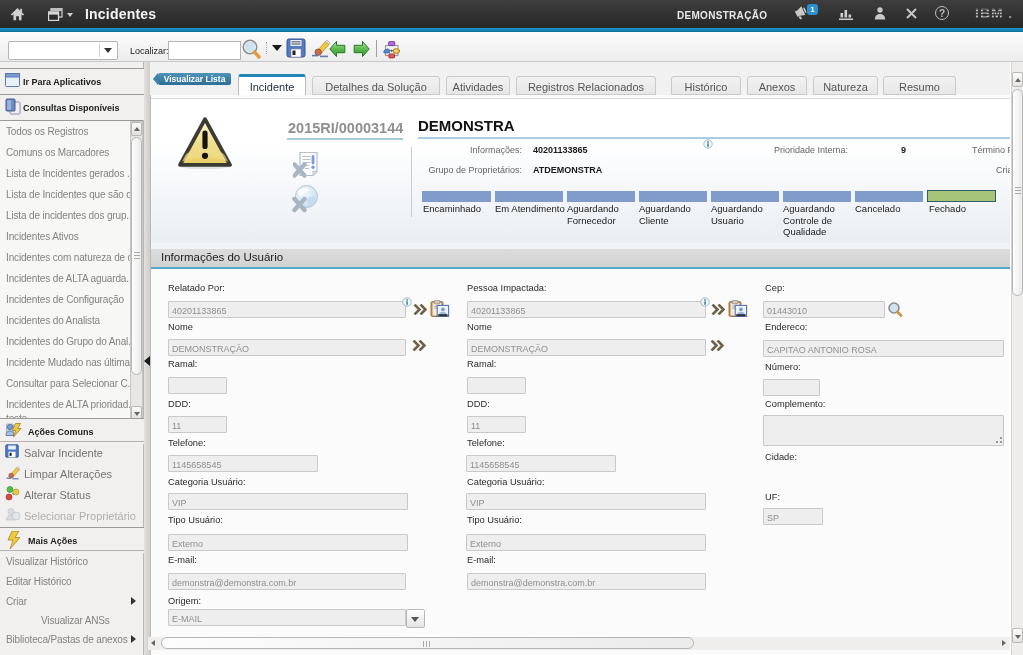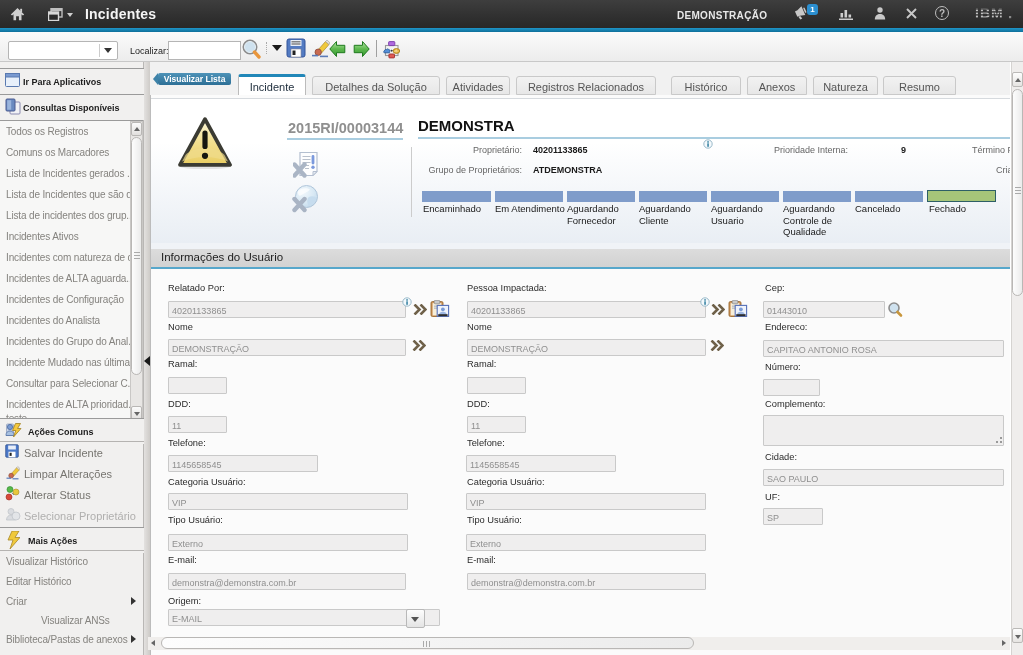--- a/index.html
+++ b/index.html
@@ -362,21 +362,21 @@
             <stop offset="0.55" stop-color="#d7e8f4"></stop>
             <stop offset="1" stop-color="#b9d2e6"></stop>
           </radialGradient>
         </defs>
         <circle cx="14.5" cy="11.5" r="11" fill="url(#glb)" stroke="#b0c6da" stroke-width="1"></circle>
         <path d="M6 6 C9 3 15 2.5 18 4.5 C16 7 12 8 9.5 10 C7 12 5.5 9 6 6Z" fill="#ffffff" opacity="0.7"></path>
         <path d="M17 12 C20 10.5 23.5 11.5 24.5 13.5 C23.5 17 20 20.5 16.5 21 C15 18 14.5 14 17 12Z" fill="#c6dcee"></path>
         <path d="M2.5 14 L12.5 25 M12.5 14 L2.5 25" stroke="#a9b4c4" stroke-width="4.4" stroke-linecap="round"></path>
       </svg>
 
-      <div class="hlabel" style="left:220px;top:46px;width:151px;text-align:right;">Proprietário:</div>
+      <div class="hlabel" style="left:220px;top:46px;width:151px;text-align:right;">Informações:</div>
       <div class="hval" style="left:382px;top:46px;">40201133865</div>
       <svg class="abs" style="left:552px;top:40px;" width="10" height="10" viewBox="0 0 10 10">
           <circle cx="5" cy="5" r="4.2" fill="#f4f9fc" stroke="#8fb2c4" stroke-width="0.9"></circle>
           <rect x="4.3" y="2.2" width="1.5" height="1.5" fill="#2e7d9e"></rect>
           <rect x="4.3" y="4.3" width="1.5" height="3.5" fill="#2e7d9e"></rect>
         </svg>
       <div class="hlabel" style="left:560px;top:46px;width:137px;text-align:right;">Prioridade Interna:</div>
       <div class="hval" style="left:750px;top:46px;">9</div>
       <div class="hlabel" style="left:821px;top:46px;white-space:nowrap;">Término P</div>
       <div class="hlabel" style="left:220px;top:66px;width:151px;text-align:right;">Grupo de Proprietários:</div>
@@ -435,21 +435,21 @@
     <div class="finput" style="left:17px;top:321px;width:59px;">11</div>
     <div class="flabel" style="left:17px;top:341px;">Telefone:</div>
     <div class="finput" style="left:17px;top:360px;width:150px;">1145658545</div>
     <div class="flabel" style="left:17px;top:380px;">Categoria Usuário:</div>
     <div class="finput" style="left:17px;top:398px;width:240px;">VIP</div>
     <div class="flabel" style="left:17px;top:418px;">Tipo Usuário:</div>
     <div class="finput" style="left:17px;top:439px;width:240px;">Externo</div>
     <div class="flabel" style="left:17px;top:458px;">E-mail:</div>
     <div class="finput" style="left:17px;top:478px;width:238px;">demonstra@demonstra.com.br</div>
     <div class="flabel" style="left:17px;top:499px;">Origem:</div>
-    <div class="finput" style="left:17px;top:514px;width:272px;">E-MAIL</div>
+    <div class="finput" style="left:17px;top:514px;width:238px;">E-MAIL</div>
     <div class="abs" style="left:255px;top:514px;width:19px;height:19px;background:linear-gradient(#fdfdfd,#e4e4e4);border:1px solid #b8b8b8;border-radius:2px;">
       <div class="tri-down" style="margin:7px 0 0 4px;border-top-color:#555;"></div>
     </div>
 
     <div class="flabel" style="left:316px;top:186px;">Pessoa Impactada:</div>
     <div class="finput" style="left:316px;top:206px;width:239px;">40201133865</div>
     <svg class="abs" style="left:549px;top:202px;" width="10" height="10" viewBox="0 0 10 10">
         <circle cx="5" cy="5" r="4.2" fill="#f4f9fc" stroke="#8fb2c4" stroke-width="0.9"></circle>
         <rect x="4.3" y="2.2" width="1.5" height="1.5" fill="#2e7d9e"></rect>
         <rect x="4.3" y="4.3" width="1.5" height="3.5" fill="#2e7d9e"></rect>
@@ -493,21 +493,20 @@
       <path d="M10.5 11 L14 14.5" stroke="#c8963c" stroke-width="2.6" stroke-linecap="round"></path>
     </svg>
     <div class="flabel" style="left:614px;top:225px;">Endereco:</div>
     <div class="finput" style="left:612px;top:245px;width:241px;">CAPITAO ANTONIO ROSA</div>
     <div class="flabel" style="left:614px;top:265px;">Número:</div>
     <div class="finput" style="left:612px;top:284px;width:57px;"></div>
     <div class="flabel" style="left:614px;top:302px;">Complemento:</div>
     <div class="finput" style="left:612px;top:320px;width:241px;height:31px;"></div>
     <div class="abs grip" style="left:845px;top:342px;"></div>
     <div class="flabel" style="left:614px;top:355px;">Cidade:</div>
-    <div class="finput" style="left:612px;top:374px;width:241px;">SAO PAULO</div>
     <div class="flabel" style="left:614px;top:395px;">UF:</div>
     <div class="finput" style="left:612px;top:413px;width:60px;">SP</div>
   </div>
 
   <div id="vscroll" class="abs">
     <div class="abs" style="left:0px;top:10px;width:11px;height:15px;background:linear-gradient(#fdfdfd,#e6e4e2);border:1px solid #bbb9b7;border-radius:2px;">
       <div style="margin:5px 0 0 2px;width:0;height:0;border-left:3.5px solid transparent;border-right:3.5px solid transparent;border-bottom:4.5px solid #666;"></div>
     </div>
     <div class="abs sb-thumb" style="left:0px;top:27px;width:11px;height:207px;">
       <div style="position:absolute;left:2px;top:97px;width:6px;border-top:1px solid #aaa;"></div>

